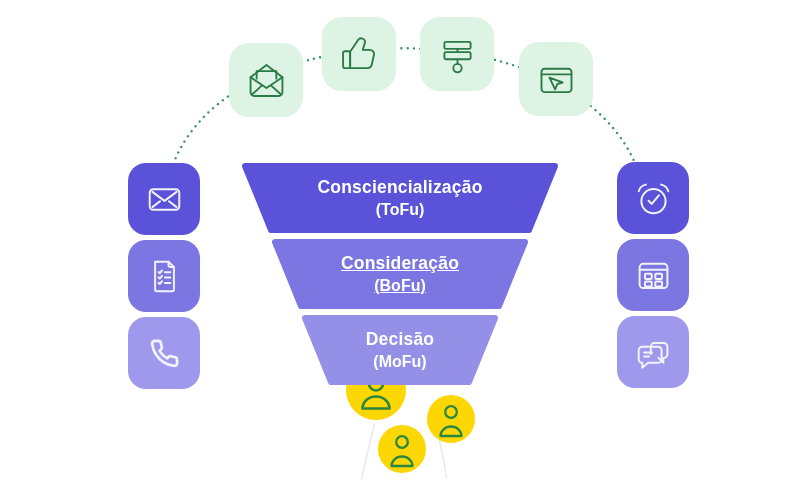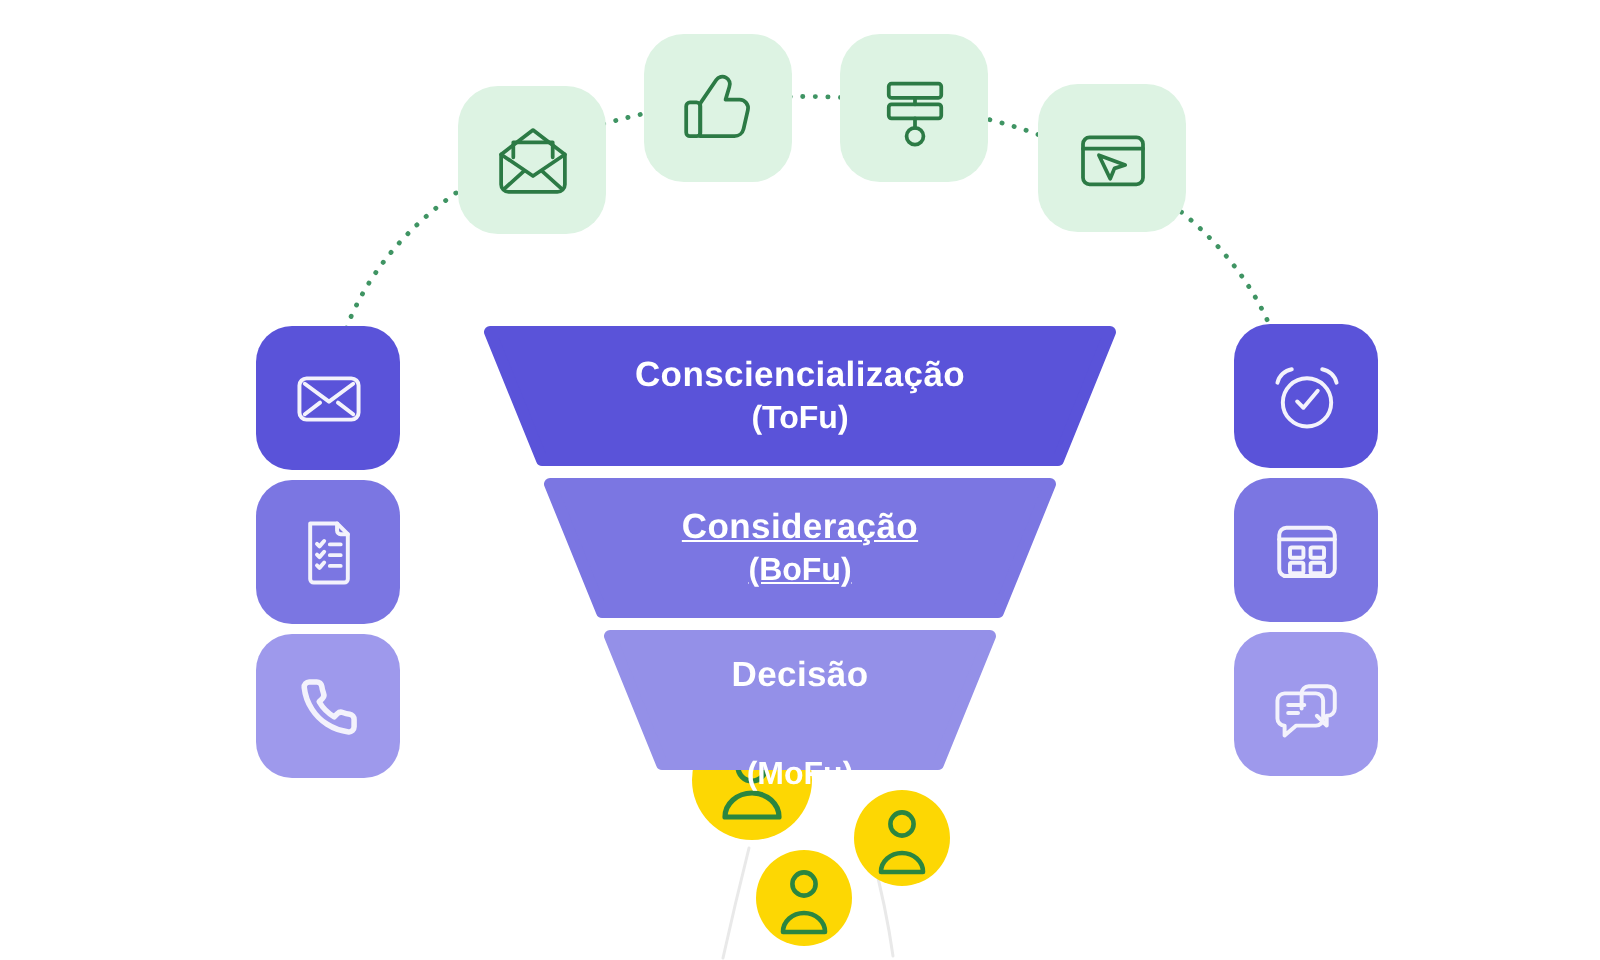--- a/index.html
+++ b/index.html
@@ -56,21 +56,21 @@
   </svg>
 
   <div class="stage-label" style="top:163px;">
     <div class="t">Consciencialização</div>
     <div class="s">(ToFu)</div>
   </div>
   <div class="stage-label" style="top:239px;text-decoration:underline;">
     <div class="t">Consideração</div>
     <div class="s">(BoFu)</div>
   </div>
-  <div class="stage-label" style="top:327px;justify-content:space-between;">
+  <div class="stage-label" style="top:315px;">
     <div class="t">Decisão</div>
     <div class="s">(MoFu)</div>
   </div>
 
   <svg id="front-svg" class="abs" width="800" height="480">
     <g>
       <circle cx="451" cy="419" r="24" stroke="none" fill="#fdd703"></circle>
       <g fill="none" stroke-width="2.3" stroke-linecap="round" stroke-linejoin="round" stroke="#2b8640">
         <circle cx="451" cy="412" r="5.8"></circle>
         <path d="M440.5 436 a10.5 9.5 0 0 1 21 0 Z"></path>

